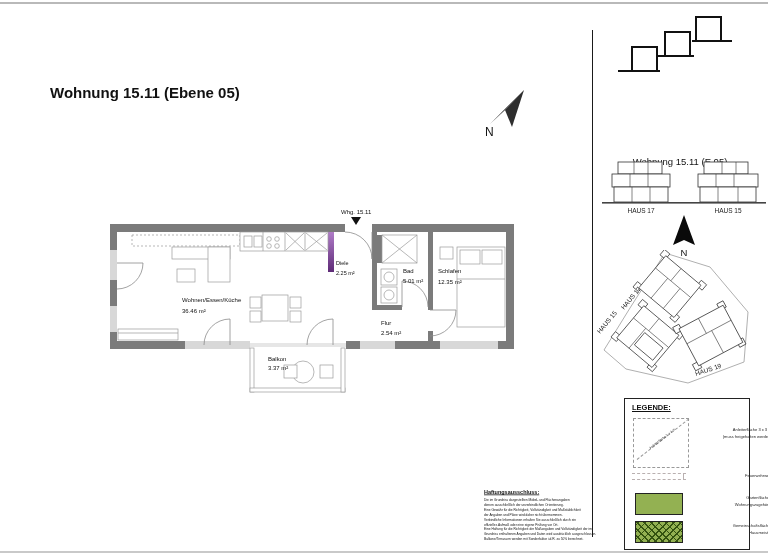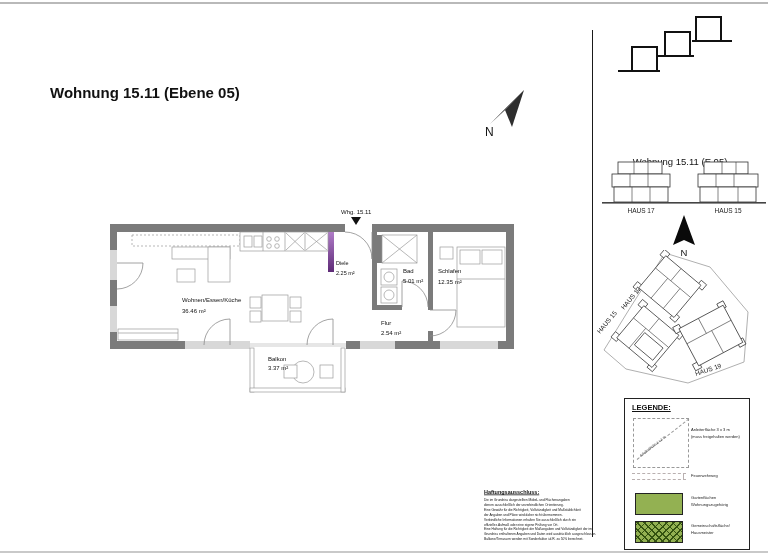--- a/index.html
+++ b/index.html
@@ -34,21 +34,21 @@
   .elev line{stroke:#333;stroke-width:.6}
   .elev .ground{fill:#444;stroke:none}
   .elev text{font-size:6.5px;fill:#222}
   .north-sb{position:absolute;left:664px;top:212px;}
   .siteplan{position:absolute;left:596px;top:250px;}
   .siteplan rect{fill:#fff;stroke:#444;stroke-width:.8}
   .siteplan line{stroke:#444;stroke-width:.6}
   .siteplan text{font-size:6.5px;fill:#222}
 
   .legend{position:absolute;left:624px;top:398px;width:124px;height:150px;
-          border:1px solid #222;background:#fff;}
+          border:1px solid #222;background:#fff;text-align:right;}
   .legend-title{position:absolute;left:7px;top:4px;font-size:7.5px;font-weight:bold;
                 text-decoration:underline;}
   .lg-anleiter{position:absolute;left:8px;top:19px;width:54px;height:48px;
                border:1px dashed #999;}
   .diag-line{position:absolute;left:3px;top:40px;width:66px;border-top:1px dashed #999;
              transform:rotate(-38deg);transform-origin:left center;}
   .diag-text{position:absolute;left:6px;top:34px;width:80px;font-size:6px;color:#333;
              transform:rotate(-38deg) scale(.55);transform-origin:left center;white-space:nowrap;}
   .lg-text{position:absolute;left:66px;font-size:6.5px;transform:scale(.62);
            transform-origin:left top;line-height:1.55;color:#222;white-space:nowrap;width:130px;}

